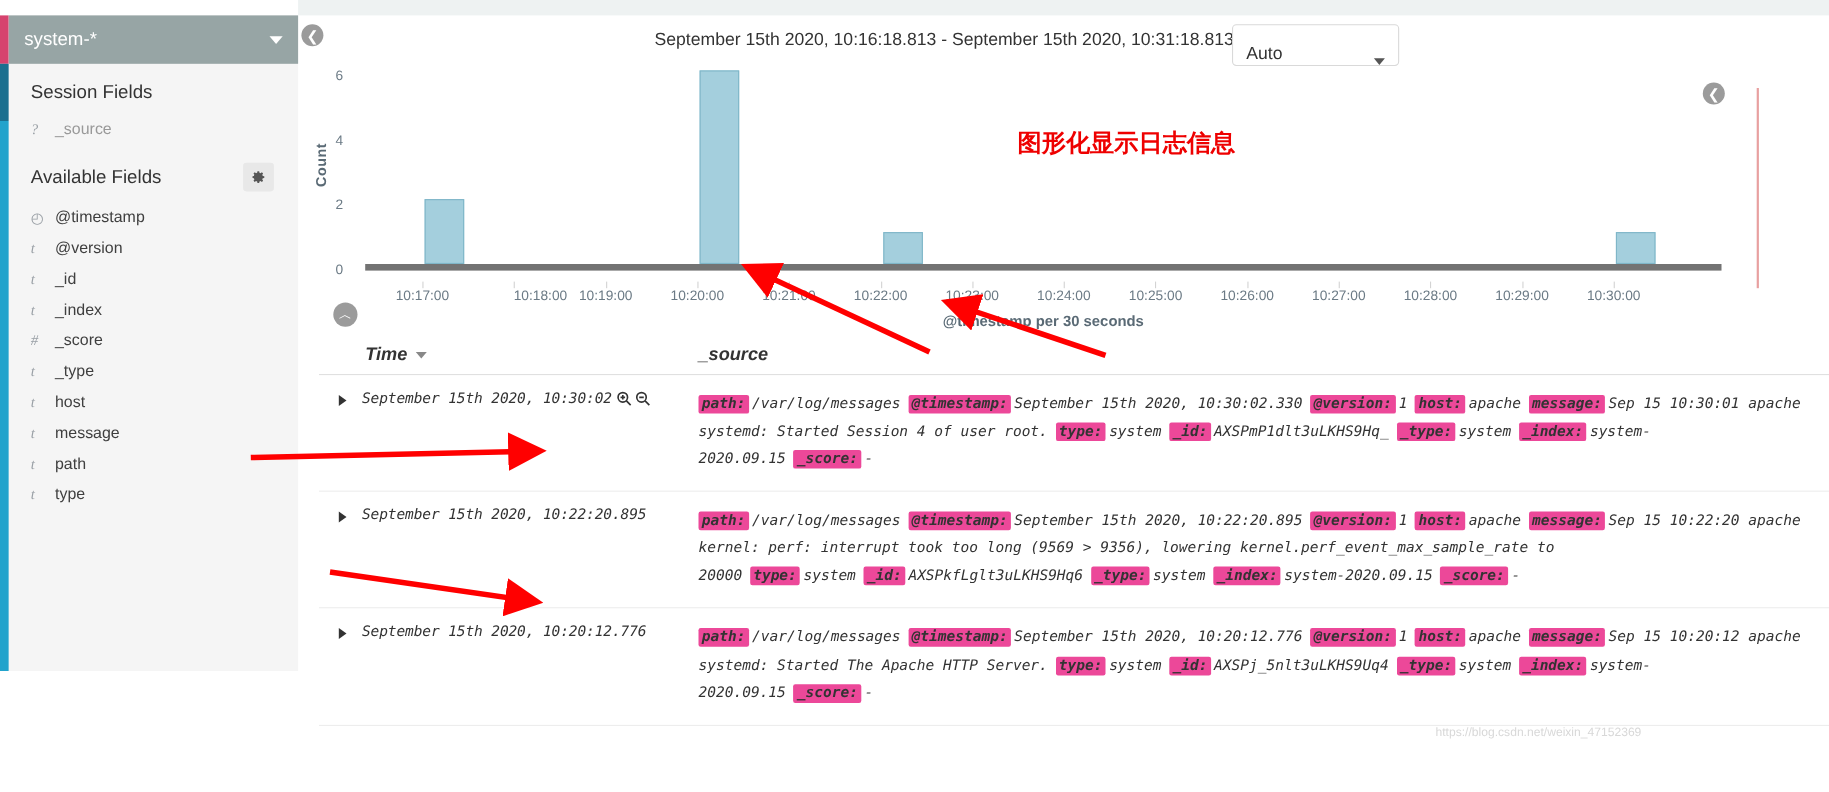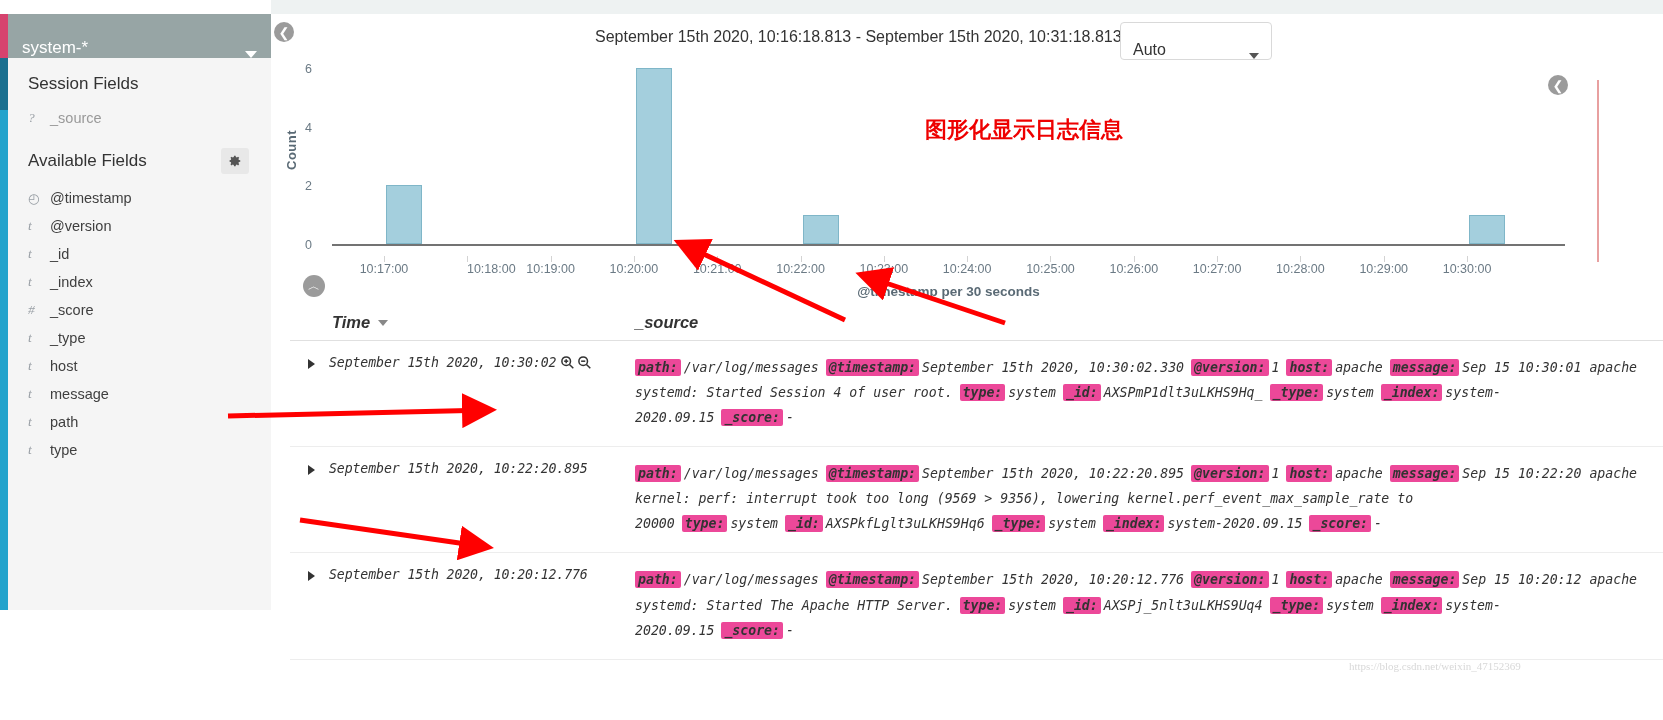--- a/index.html
+++ b/index.html
@@ -26,21 +26,21 @@
     background:#22a3cc;
   }
 
   
   #sidebar {
     position:absolute; left:8px; top:14px; width:263px; height:596px;
     background:#f5f5f5;
   }
   #index-pattern-picker {
     height:44px; background:#97a5a5; color:#fff;
-    display:flex; align-items:flex-end; padding:0 14px;
+    display:flex; align-items:center; padding:0 14px;
     font-size:17px; cursor:pointer;
   }
   #index-pattern-picker .label { flex:1; }
   #index-pattern-picker .caret {
     width:0; height:0; border-left:6px solid transparent;
     border-right:6px solid transparent; border-top:7px solid #fff;
   }
   .field-section-title {
     font-size:17px; color:#333; padding:16px 0 10px 20px;
     display:flex; align-items:center;
@@ -106,21 +106,21 @@
     transform:rotate(-90deg); transform-origin:left top;
     font-size:13px; font-weight:bold; color:#5a6a75;
     letter-spacing:.5px;
   }
   .y-tick {
     position:absolute; right:0; font-size:12.5px; color:#6b7a85;
     text-align:right; width:22px; transform:translateY(-8px);
   }
   #plot {
     position:absolute; left:42px; top:10px; right:0; height:176px;
-    border-bottom:2px solid #737373;
+    border-bottom:6px solid #737373;
   }
   .bar {
     position:absolute; bottom:0;
     background:#a4cfdd; border:1px solid #7fb6c8;
   }
   .x-tick {
     position:absolute; top:192px; font-size:12.5px; color:#6b7a85;
     transform:translateX(-50%); white-space:nowrap;
   }
   .x-tickmark { position:absolute; top:186px; width:1px; height:6px; background:#d3d3d3; }
@@ -182,22 +182,21 @@
   .cell-source { flex:1; line-height:1.9; padding-right:6px; }
   .fk {
     background:#ec4899; font-weight:bold; padding:1px 3px;
     border-radius:2px; margin-right:3px;
   }
   .fv { margin-right:7px; }
 
   #watermark {
     position:absolute; left:1305px; top:660px;
     font-size:11px; color:#d8d8d8;
-    font-family:Liberation Serif, serif;
-    margin-left:44px;
+    font-family:Liberation Sans, sans-serif;
   }
 
   
   #arrows { position:absolute; left:0; top:0; width:1663px; height:720px; pointer-events:none; }
 </style>
 </head>
 <body>
 
 <div id="accent-pink"></div>
 <div id="accent-teal-dark"></div>

